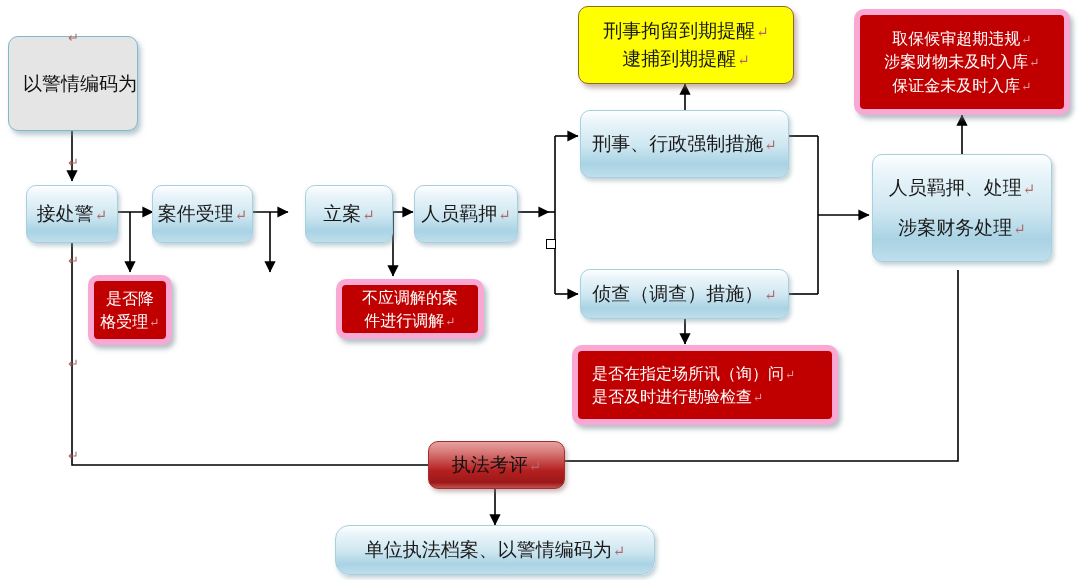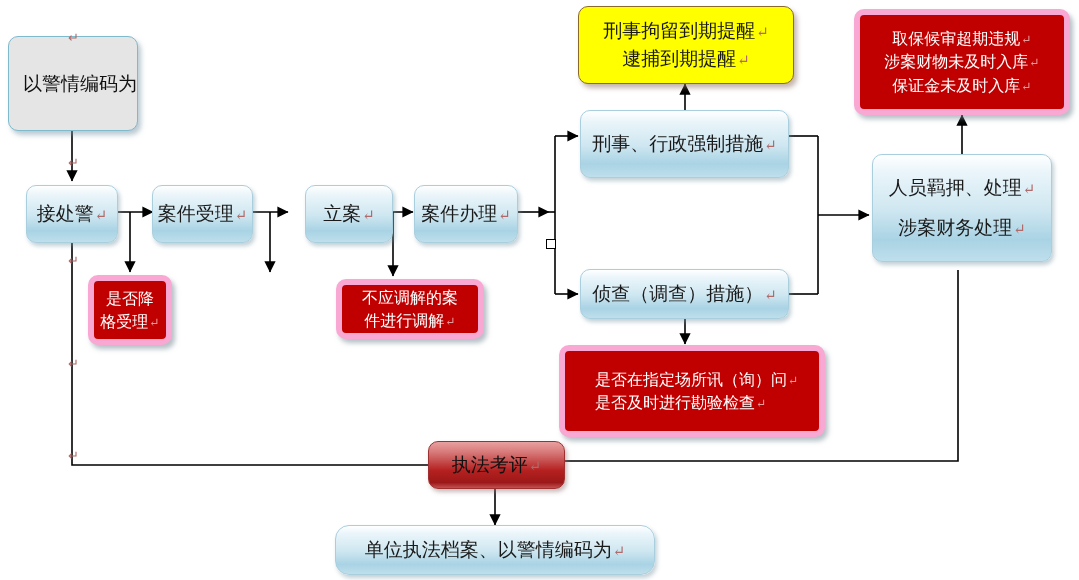--- a/index.html
+++ b/index.html
@@ -160,21 +160,21 @@
 
   <div class="node blue" style="left:152px; top:185px; width:101px; height:58px;">
     <span class="line"><span>案件受理</span><span class="pilcrow">↵</span></span>
   </div>
 
   <div class="node blue" style="left:290px; top:185px; width:88px; height:58px;margin-left:15px;">
     <span class="line"><span>立案</span><span class="pilcrow">↵</span></span>
   </div>
 
   <div class="node blue" style="left:414px; top:185px; width:104px; height:58px;">
-    <span class="line"><span>案件办理</span><span class="pilcrow">↵</span></span>
+    <span class="line"><span>人员羁押</span><span class="pilcrow">↵</span></span>
   </div>
 
   <div class="node red" style="left:88px; top:275px; width:84px; height:70px;">
     <span class="line">是否降</span>
     <span class="line"><span>格受理</span><span class="pilcrow">↵</span></span>
   </div>
 
 
   <div class="node red" style="left:336px; top:279px; width:148px; height:60px;">
     <span class="line">不应调解的案</span>
@@ -187,21 +187,21 @@
 
   <div class="node blue" style="left:580px; top:269px; width:209px; height:50px;">
     <span class="line"><span>侦查（调查）措施）</span><span class="pilcrow">↵</span></span>
   </div>
 
   <div class="node yellow" style="left:578px; top:6px; width:216px; height:78px;">
     <span class="line"><span>刑事拘留到期提醒</span><span class="pilcrow">↵</span></span>
     <span class="line"><span>逮捕到期提醒</span><span class="pilcrow">↵</span></span>
   </div>
 
-  <div class="node red" style="left:559px; top:345px; width:266px; height:92px; align-items:flex-start; padding-left:30px; text-align:left;">
+  <div class="node red" style="left:572px; top:345px; width:266px; height:80px; align-items:flex-start; padding-left:14px; text-align:left;">
     <span class="line"><span>是否在指定场所讯（询）问</span><span class="pilcrow">↵</span></span>
     <span class="line"><span>是否及时进行勘验检查</span><span class="pilcrow">↵</span></span>
   </div>
 
   <div class="node red" style="left:854px; top:9px; width:216px; height:106px;">
     <span class="line"><span>取保候审超期违规</span><span class="pilcrow">↵</span></span>
     <span class="line"><span>涉案财物未及时入库</span><span class="pilcrow">↵</span></span>
     <span class="line"><span>保证金未及时入库</span><span class="pilcrow">↵</span></span>
   </div>
 

